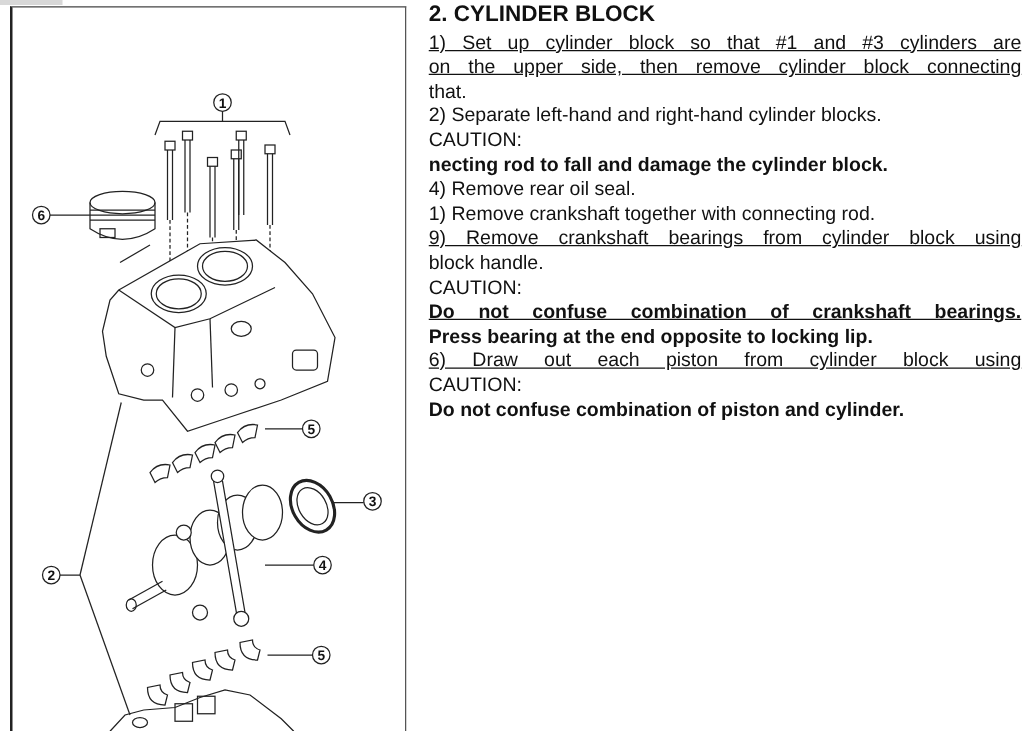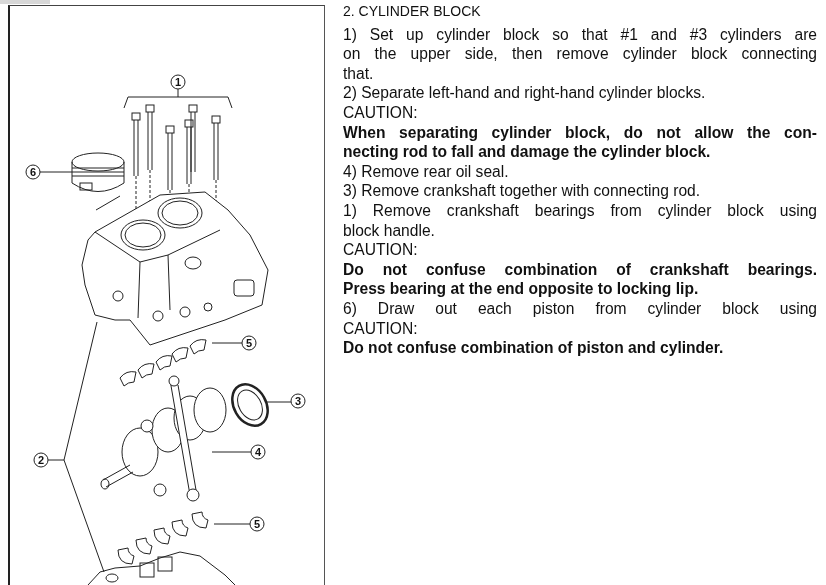--- a/index.html
+++ b/index.html
@@ -3,25 +3,25 @@
 <meta charset="utf-8">
 <style>
   html, body { margin:0; padding:0; background:#fff; }
   body { width:826px; height:585px; position:relative; overflow:hidden; font-family:"Liberation Sans", sans-serif; color:#111; }
   .topstrip { position:absolute; left:0; top:0; width:50px; height:4px; background:#d8d8d8; }
   .figure-frame { position:absolute; left:8px; top:5px; width:317px; height:600px; border-left:2px solid #222; border-top:1.5px solid #444; border-right:1.5px solid #555; box-sizing:border-box; }
   .fig { position:absolute; left:0; top:0; }
   .callout { font-family:"Liberation Sans", sans-serif; font-size:11px; font-weight:bold; }
   .text-col { position:absolute; left:343px; top:2px; width:474px; font-size:15.6px; line-height:19.6px; }
   .text-col p { margin:0; }
-  .title { font-weight:normal; font-size:14px; margin-bottom:3px !important; }
+  .title { font-weight:bold; font-size:18px; margin-bottom:3px !important; }
   .caution-label { font-weight:normal; }
   .caution-body { font-weight:bold; text-align:justify; }
   .step { text-align:justify; }
-  .jl { text-align:justify; text-align-last:justify; }
+  .jl { text-align:justify; text-align-last:justify;text-decoration:underline; }
 </style>
 </head>
 <body>
 
 <div class="topstrip"></div>
 
 <div class="figure-frame"></div>
 
 <svg class="fig" width="330" height="585" stroke="#222" fill="none" stroke-width="1">
 
@@ -174,25 +174,24 @@
   </g>
 </svg>
 
 <div class="text-col">
   <p class="title">2. CYLINDER BLOCK</p>
   <p class="step jl">1) Set up cylinder block so that #1 and #3 cylinders are</p>
   <p class="step jl">on the upper side, then remove cylinder block connecting</p>
   <p class="step">that.</p>
   <p class="step">2) Separate left-hand and right-hand cylinder blocks.</p>
   <p class="caution-label">CAUTION:</p>
-  <p class="caution-body jl">When separating cylinder block, do not allow the con-</p>
   <p class="caution-body">necting rod to fall and damage the cylinder block.</p>
   <p class="step">4) Remove rear oil seal.</p>
-  <p class="step">3) Remove crankshaft together with connecting rod.</p>
-  <p class="step jl">1) Remove crankshaft bearings from cylinder block using</p>
+  <p class="step">1) Remove crankshaft together with connecting rod.</p>
+  <p class="step jl">9) Remove crankshaft bearings from cylinder block using</p>
   <p class="step">block handle.</p>
   <p class="caution-label">CAUTION:</p>
   <p class="caution-body jl">Do not confuse combination of crankshaft bearings.</p>
   <p class="caution-body">Press bearing at the end opposite to locking lip.</p>
   <p class="step jl">6) Draw out each piston from cylinder block using</p>
   <p class="caution-label">CAUTION:</p>
   <p class="caution-body">Do not confuse combination of piston and cylinder.</p>
 </div>
 
 </body></html>

